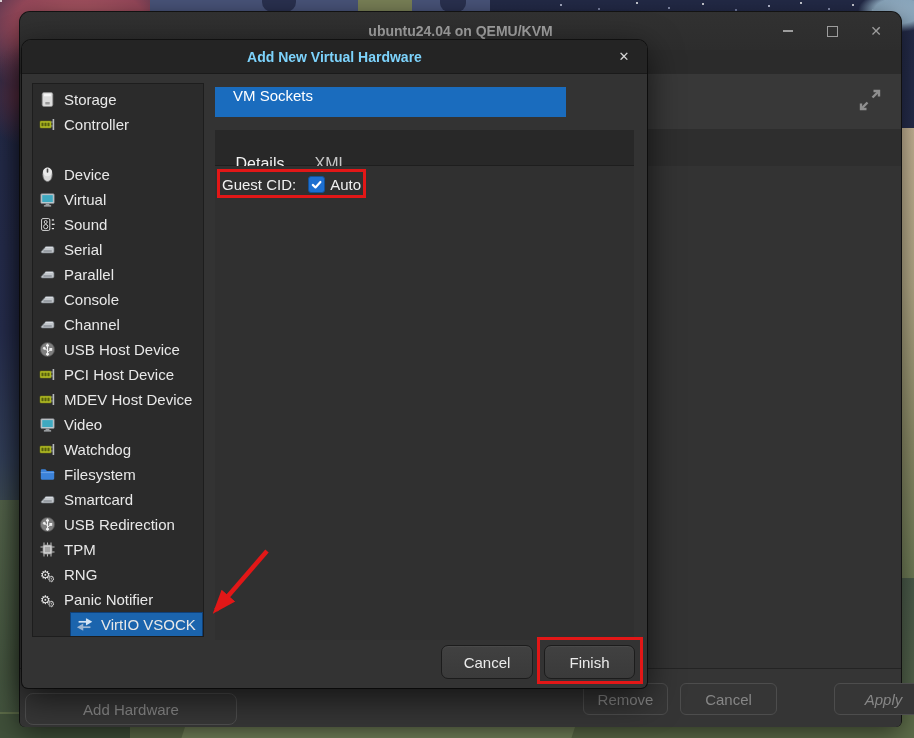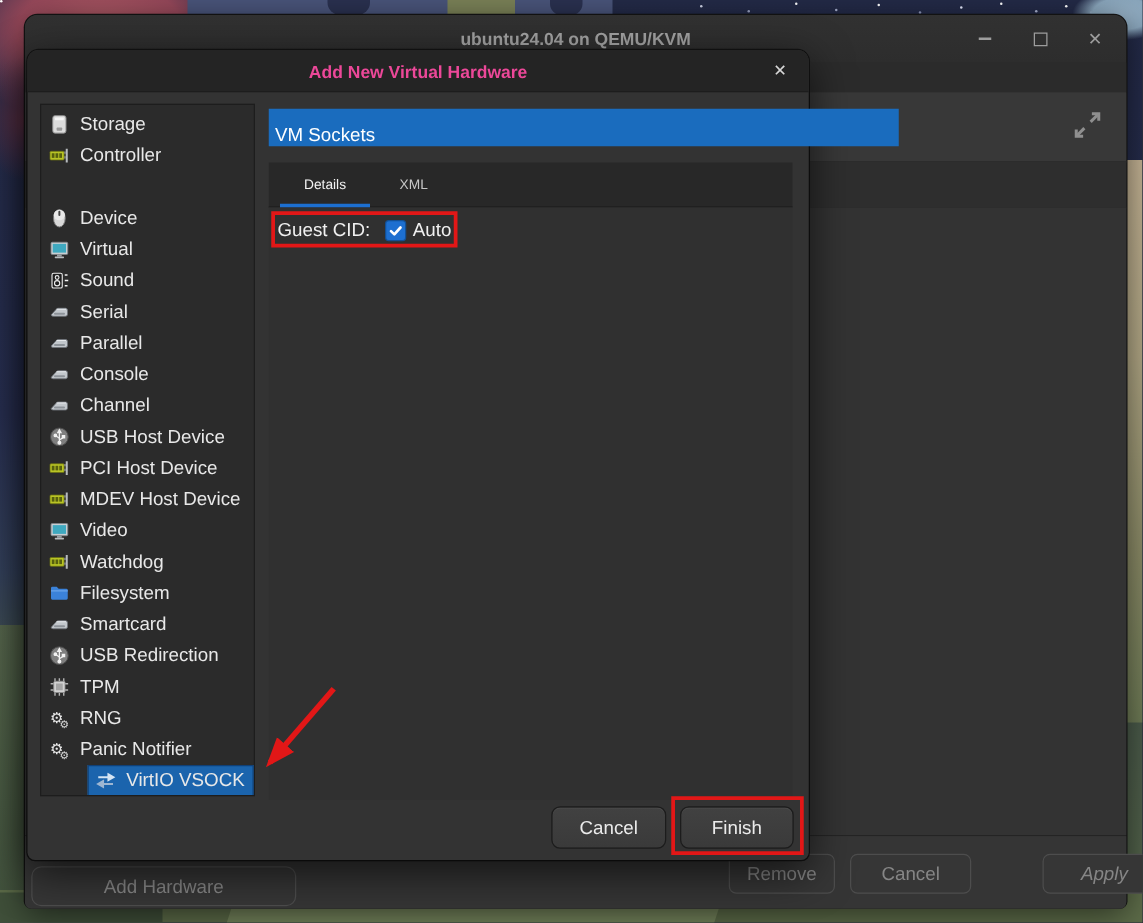--- a/index.html
+++ b/index.html
@@ -60,39 +60,39 @@
   .btn-cancel-mw{left:660px;top:14px;width:95px;height:30px;}
   .btn-apply{left:814px;top:14px;width:97px;height:30px;font-style:italic;}
 
   
   .dialog{position:absolute;left:22px;top:40px;width:625px;height:648px;z-index:5;
     background:#333333;border-radius:9px 9px 6px 6px;
     box-shadow:0 10px 34px rgba(0,0,0,.65),0 0 0 1px #141414;}
   .dialog-titlebar{position:absolute;left:0;top:0;width:100%;height:33px;background:#242424;
     border-radius:9px 9px 0 0;border-bottom:1px solid #1a1a1a;
     display:flex;align-items:center;justify-content:center;}
-  .dialog-titlebar .dtitle{font-size:14px;font-weight:bold;color:#ec4899;}
+  .dialog-titlebar .dtitle{font-size:14px;font-weight:bold;color:#7dd3fc;}
   .dialog-close{position:absolute;right:12px;top:0;height:33px;width:22px;display:flex;align-items:center;justify-content:center;
     color:#d6d6d6;font-size:13px;font-weight:bold;}
 
   .sidebar{position:absolute;left:10px;top:43px;width:172px;height:554px;
     background:#2b2b2b;border:1px solid #1d1d1d;box-sizing:border-box;overflow:hidden;padding-top:3px;}
   .side-row{height:25px;display:flex;align-items:center;padding-left:6px;gap:8px;box-sizing:border-box;}
   .side-row .side-label{font-size:15px;color:#e8e8e8;white-space:nowrap;}
   .side-row.selected{background:#1b64ad;box-shadow:inset 0 0 0 1px #0f4078;margin-left:37px;}
   .side-spacer{height:25px;}
   .side-icon{width:17px;height:17px;display:inline-block;flex:0 0 17px;}
   .side-icon svg{width:17px;height:17px;display:block;}
   svg text{font-family:"DejaVu Sans",sans-serif;}
 
-  .panel-header{position:absolute;left:193px;top:47px;width:504px;height:30px;background:#1a6cbe;
-    display:flex;align-items:flex-end;box-sizing:border-box;padding-left:5px;}
+  .panel-header{position:absolute;left:193px;top:47px;width:351px;height:30px;background:#1a6cbe;
+    display:flex;align-items:flex-start;box-sizing:border-box;padding-left:18px;}
   .panel-header span{color:#ffffff;font-size:15px;}
   .tabbar{position:absolute;left:193px;top:90px;width:419px;height:36px;background:#282828;border-bottom:1px solid #1e1e1e;box-sizing:border-box;}
-  .tab{position:absolute;top:0;height:36px;display:flex;align-items:center;justify-content:center;font-size:11px;color:#c6c6c6;}
+  .tab{position:absolute;top:16px;height:36px;display:flex;align-items:center;justify-content:center;font-size:16px;color:#c6c6c6;}
   .tab-details{left:9px;width:72px;color:#f2f2f2;}
   .tab-details::after{content:"";position:absolute;left:0;bottom:0;width:100%;height:3.5px;background:#1c6fd0;}
   .tab-xml{left:93px;width:46px;}
   .panel-content{position:absolute;left:193px;top:126px;width:419px;height:474px;background:#303030;}
   .cid-row{position:absolute;left:7px;top:5px;height:26px;display:flex;align-items:center;}
   .cid-label{font-size:15px;color:#f0f0f0;margin-right:12px;text-align:right;}
   .checkbox{width:17px;height:17px;border-radius:3px;background:#1d6fd0;border:1px solid #135095;
     box-sizing:border-box;display:flex;align-items:center;justify-content:center;margin-right:5px;}
   .checkbox svg{width:13px;height:13px;}
   .auto-label{font-size:15px;color:#f0f0f0;}

